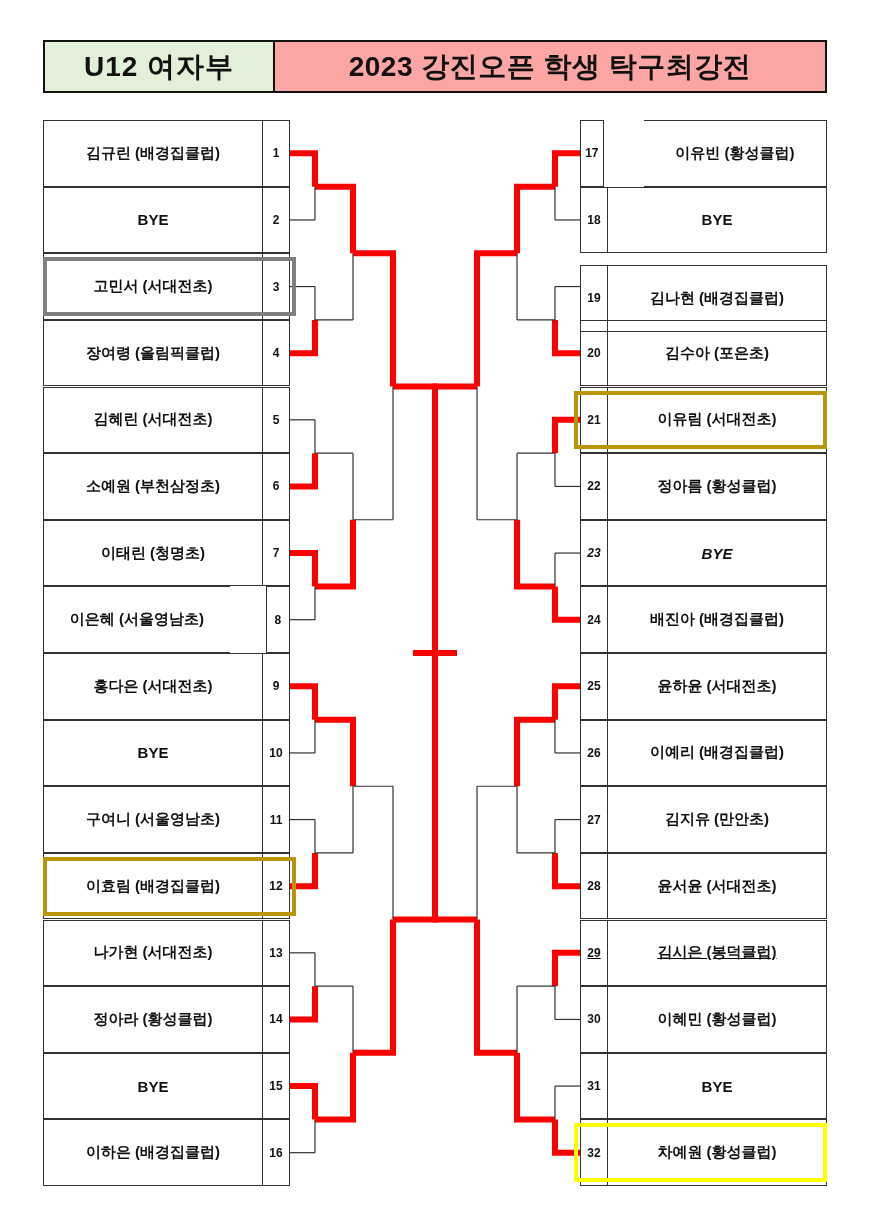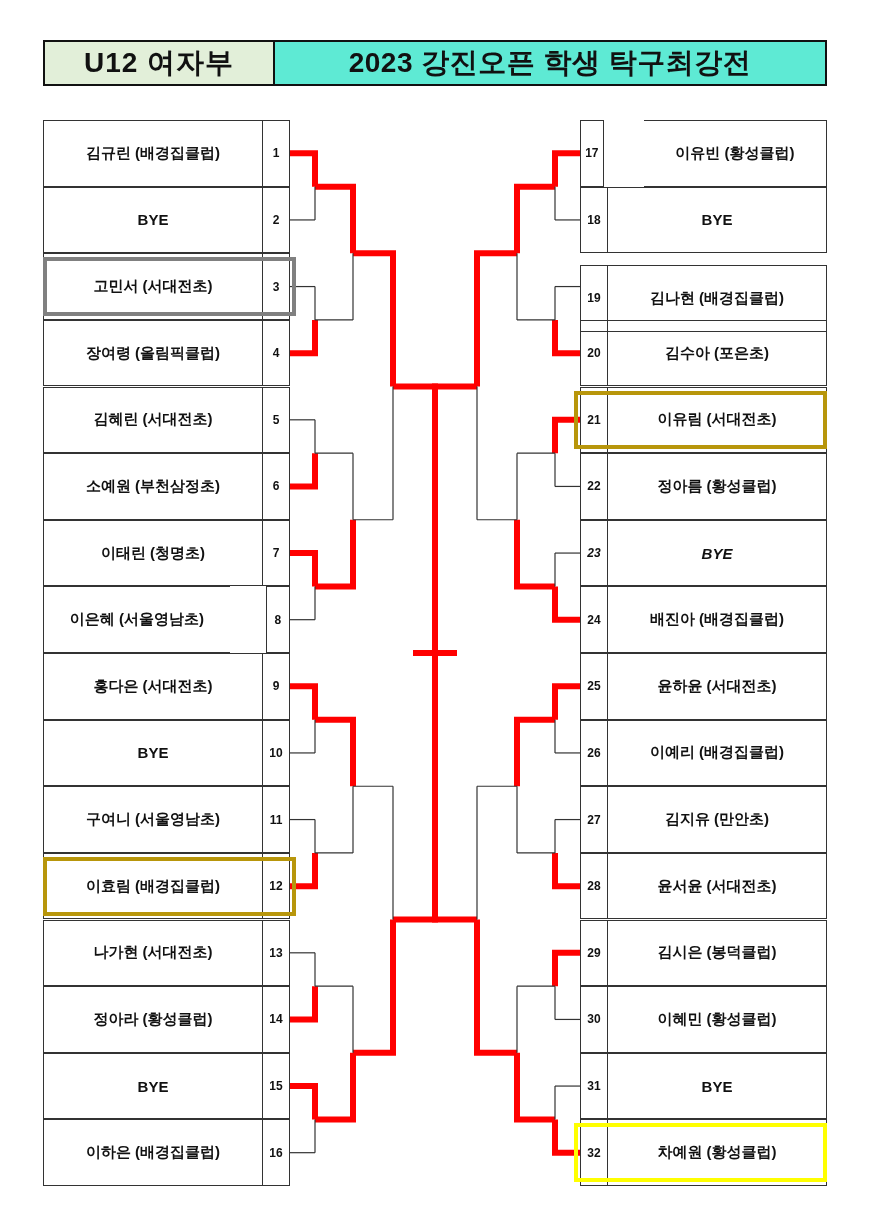--- a/index.html
+++ b/index.html
@@ -8,36 +8,36 @@
     background:#ffffff;
     font-family:"Liberation Sans","DejaVu Sans",sans-serif;
     position:relative;
     overflow:hidden;
   }
 
   
   #header{
     position:absolute;
     left:43px; top:40px;
-    width:784px; height:46px;
+    width:784px; height:53px;
     display:flex;
   }
   #cat-box{
     width:232px;
     background:#e2efd9;
     border:2px solid #111;
     box-sizing:border-box;
     display:flex;align-items:center;justify-content:center;
   }
   #cat-box span{
     font-size:28px;font-weight:bold;color:#111;letter-spacing:1px;
   }
   #title-box{
     flex:1;
-    background:#5eead4;
+    background:#fca5a5;
     border:2px solid #111;
     border-left:none;
     box-sizing:border-box;
     display:flex;align-items:center;justify-content:center;
   }
   #title-box span{
     font-size:28px;font-weight:bold;color:#111;letter-spacing:0.5px;
   }
 
   
@@ -325,21 +325,21 @@
         <div class="namecell">이예리 (배경집클럽)</div>
       </div>
       <div class="row" style="top: 666.25px;">
         <div class="numcell">27</div>
         <div class="namecell">김지유 (만안초)</div>
       </div>
       <div class="row" style="top: 732.875px;">
         <div class="numcell">28</div>
         <div class="namecell">윤서윤 (서대전초)</div>
       </div>
-      <div class="row" style="top: 799.5px;">
+      <div class="row" style="top: 799.5px; text-decoration: underline;">
         <div class="numcell">29</div>
         <div class="namecell">김시은 (봉덕클럽)</div>
       </div>
       <div class="row" style="top: 866.125px;">
         <div class="numcell">30</div>
         <div class="namecell">이혜민 (황성클럽)</div>
       </div>
       <div class="row" style="top: 932.75px; border-radius: 17px;">
         <div class="numcell">31</div>
         <div class="namecell">BYE</div>

